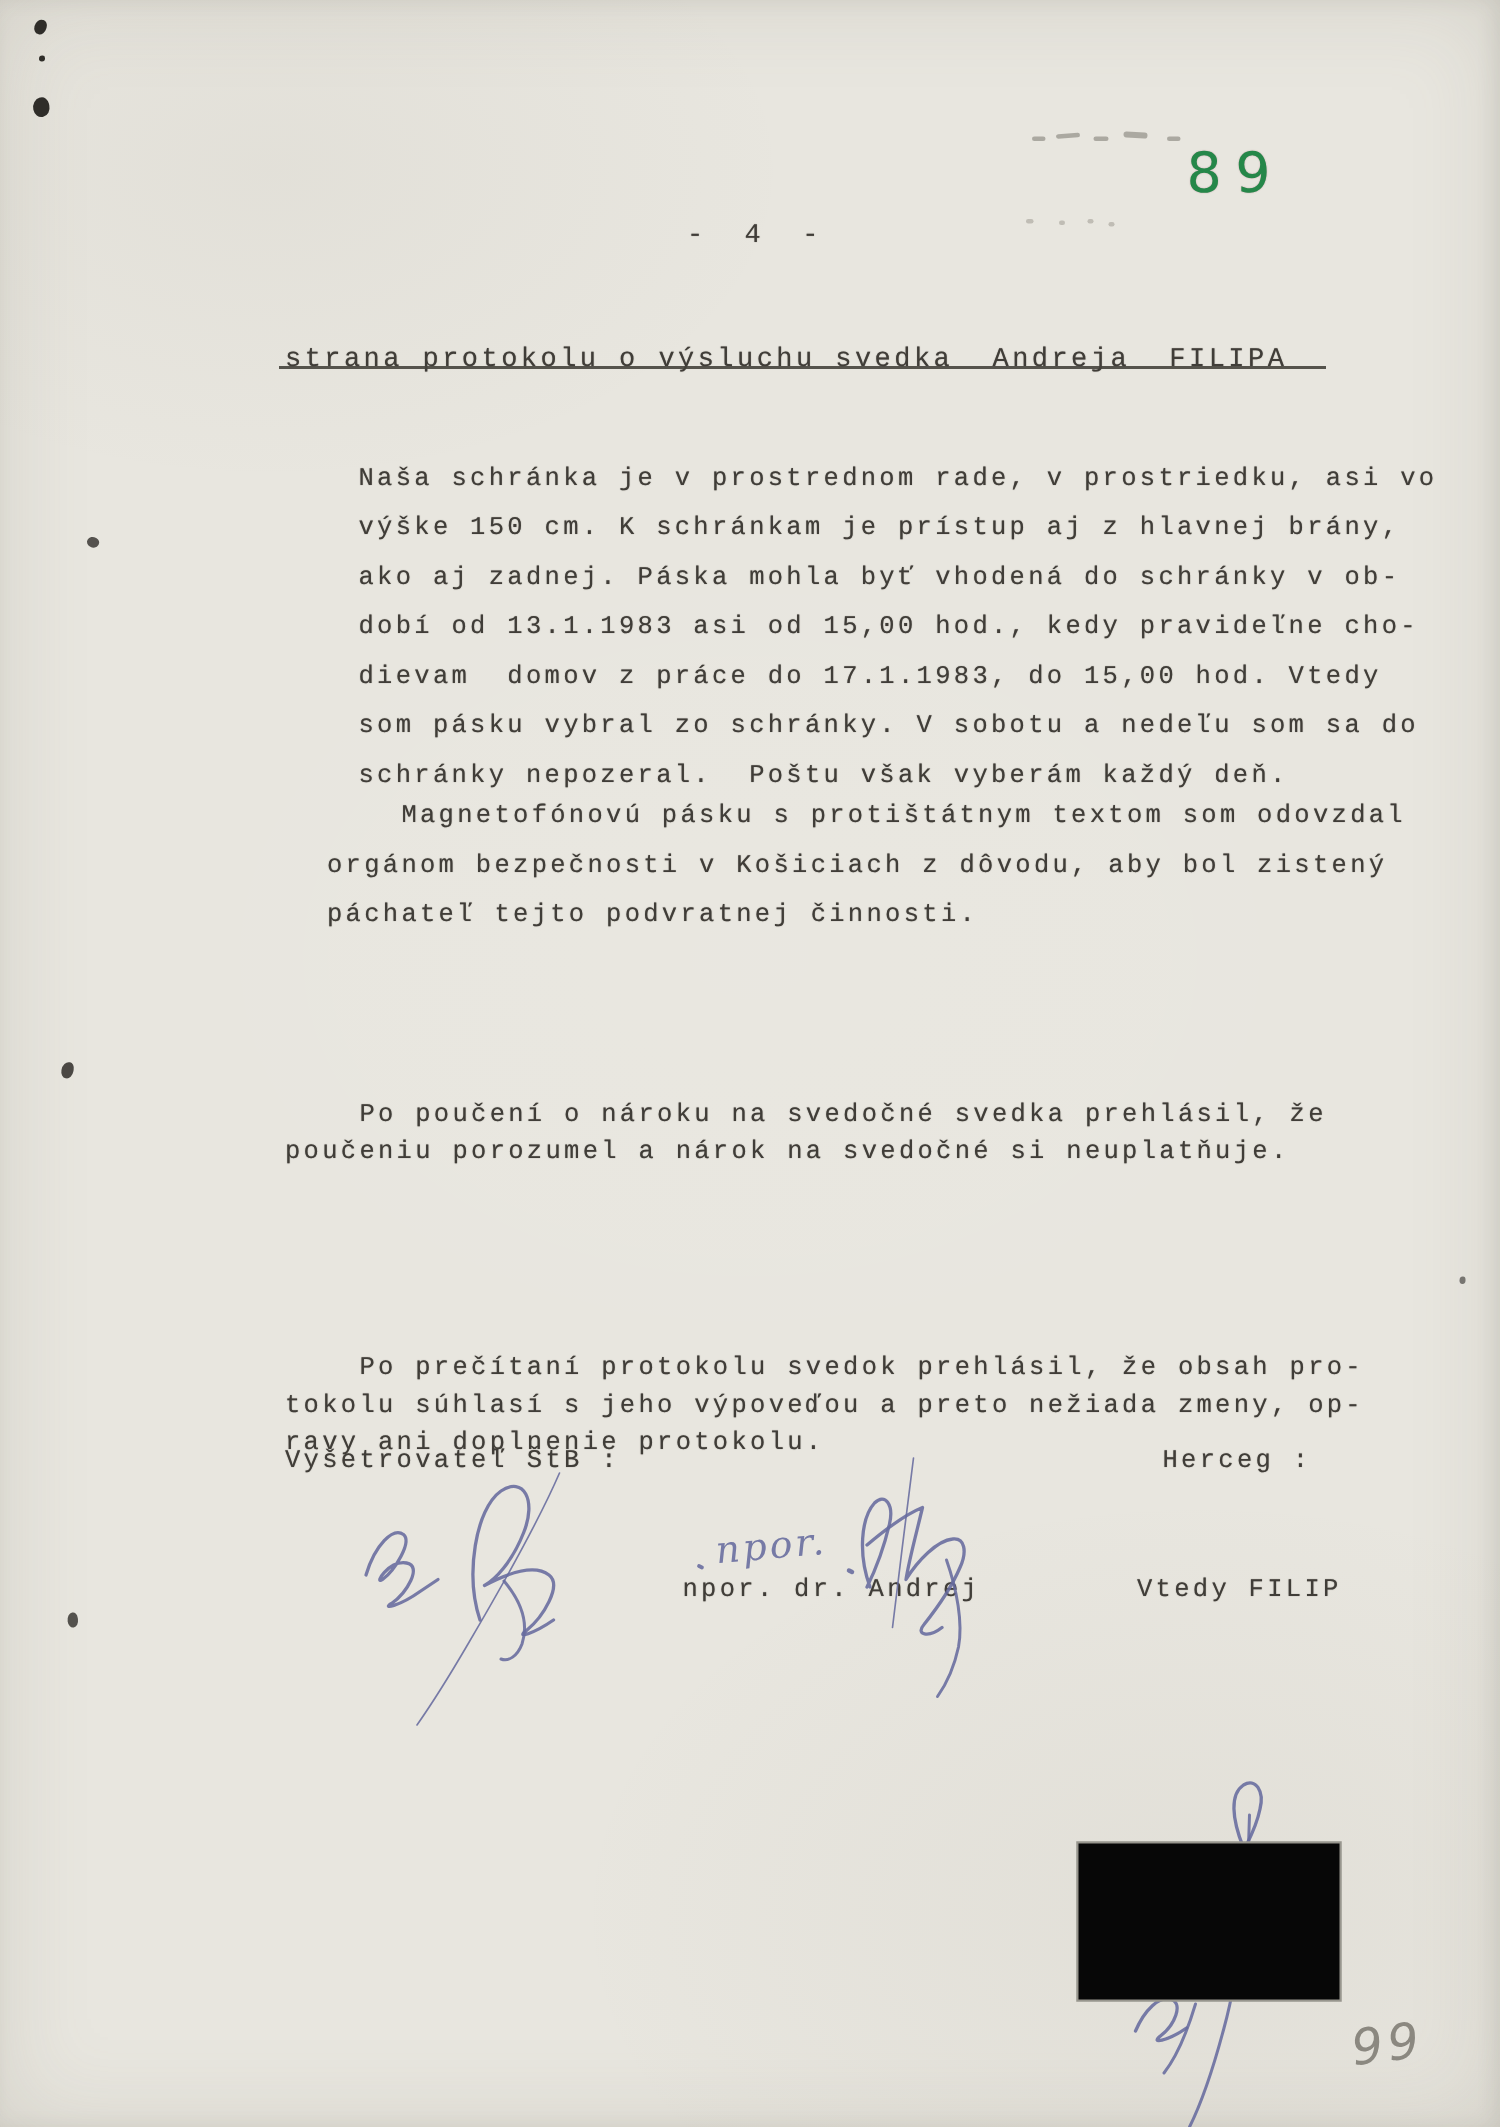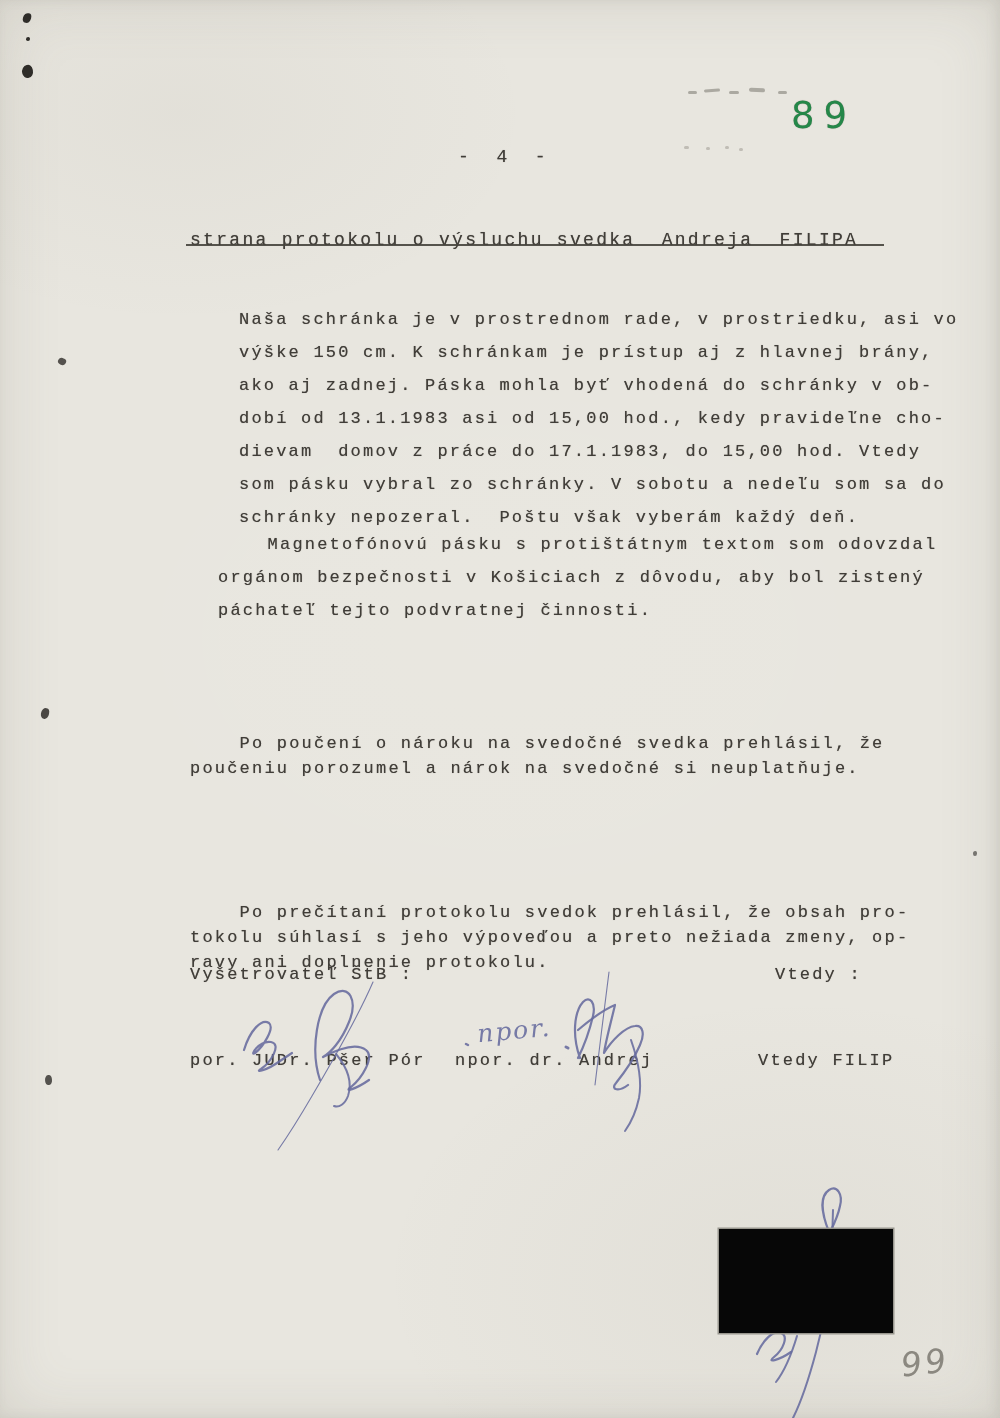--- a/index.html
+++ b/index.html
@@ -110,23 +110,22 @@
   <div class="tw" style="left:190px;top:528px;margin-left:28px;">    Magnetofónovú pásku s protištátnym textom som odovzdal
 orgánom bezpečnosti v Košiciach z dôvodu, aby bol zistený
 páchateľ tejto podvratnej činnosti.</div>
   <div class="tw tight" style="left:190px;top:731px;">    Po poučení o nároku na svedočné svedka prehlásil, že
 poučeniu porozumel a nárok na svedočné si neuplatňuje.</div>
   <div class="tw tight" style="left:190px;top:864px;margin-top:36px;">    Po prečítaní protokolu svedok prehlásil, že obsah pro-
 tokolu súhlasí s jeho výpoveďou a preto nežiada zmeny, op-
 ravy ani doplnenie protokolu.</div>
 
   <div class="tw tight" style="left:190px;top:962px;">Vyšetrovateľ ŠtB :</div>
-  <div class="tw tight" style="left:775px;top:962px;">Vtedy :</div>
+  <div class="tw tight" style="left:775px;top:962px;">Herceg :</div>
 
-  <div class="tw tight" style="left:190px;top:1048px;">por. JUDr. Pšer Pór</div>
   <div class="tw tight" style="left:455px;top:1048px;">npor. dr. Andrej</div>
   <div class="tw tight" style="left:758px;top:1048px;">Vtedy FILIP</div>
 
   <div class="hand-npor">npor.</div>
 
   <svg class="ink" width="1000" height="1418" viewBox="0 0 1000 1418">
 
     <path d="M 373,982 C 360,1012 332,1062 312,1096 C 298,1120 285,1140 278,1150" stroke-width="1.1" opacity="0.6"></path>
 
     <path d="M 244,1050 C 250,1030 262,1018 269,1023 C 275,1028 263,1047 255,1053 C 249,1057 259,1040 271,1042 C 282,1044 271,1062 261,1069 C 254,1073 266,1071 280,1061 L 292,1053" stroke-width="2.2"></path>

